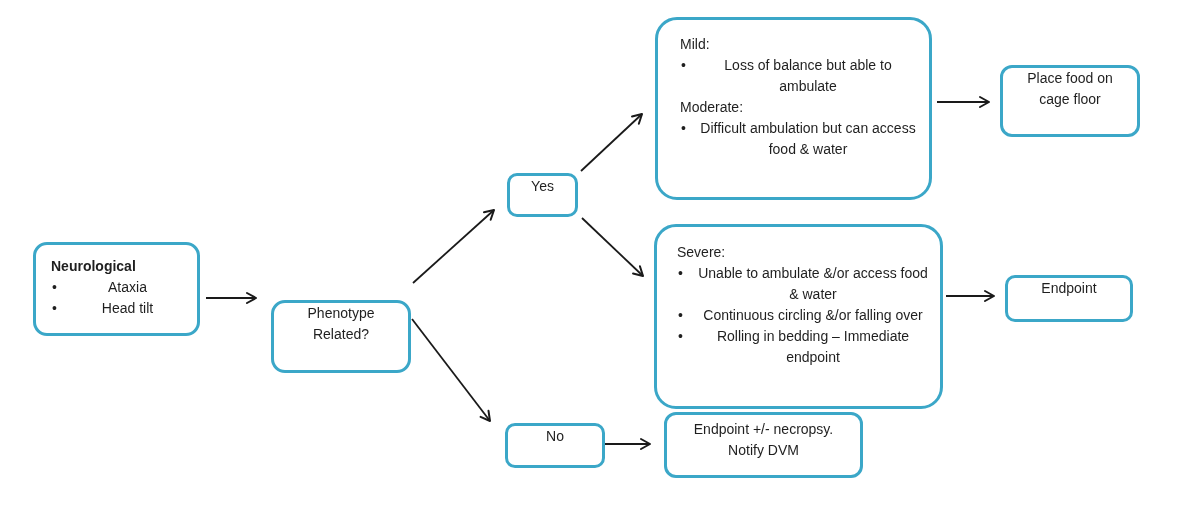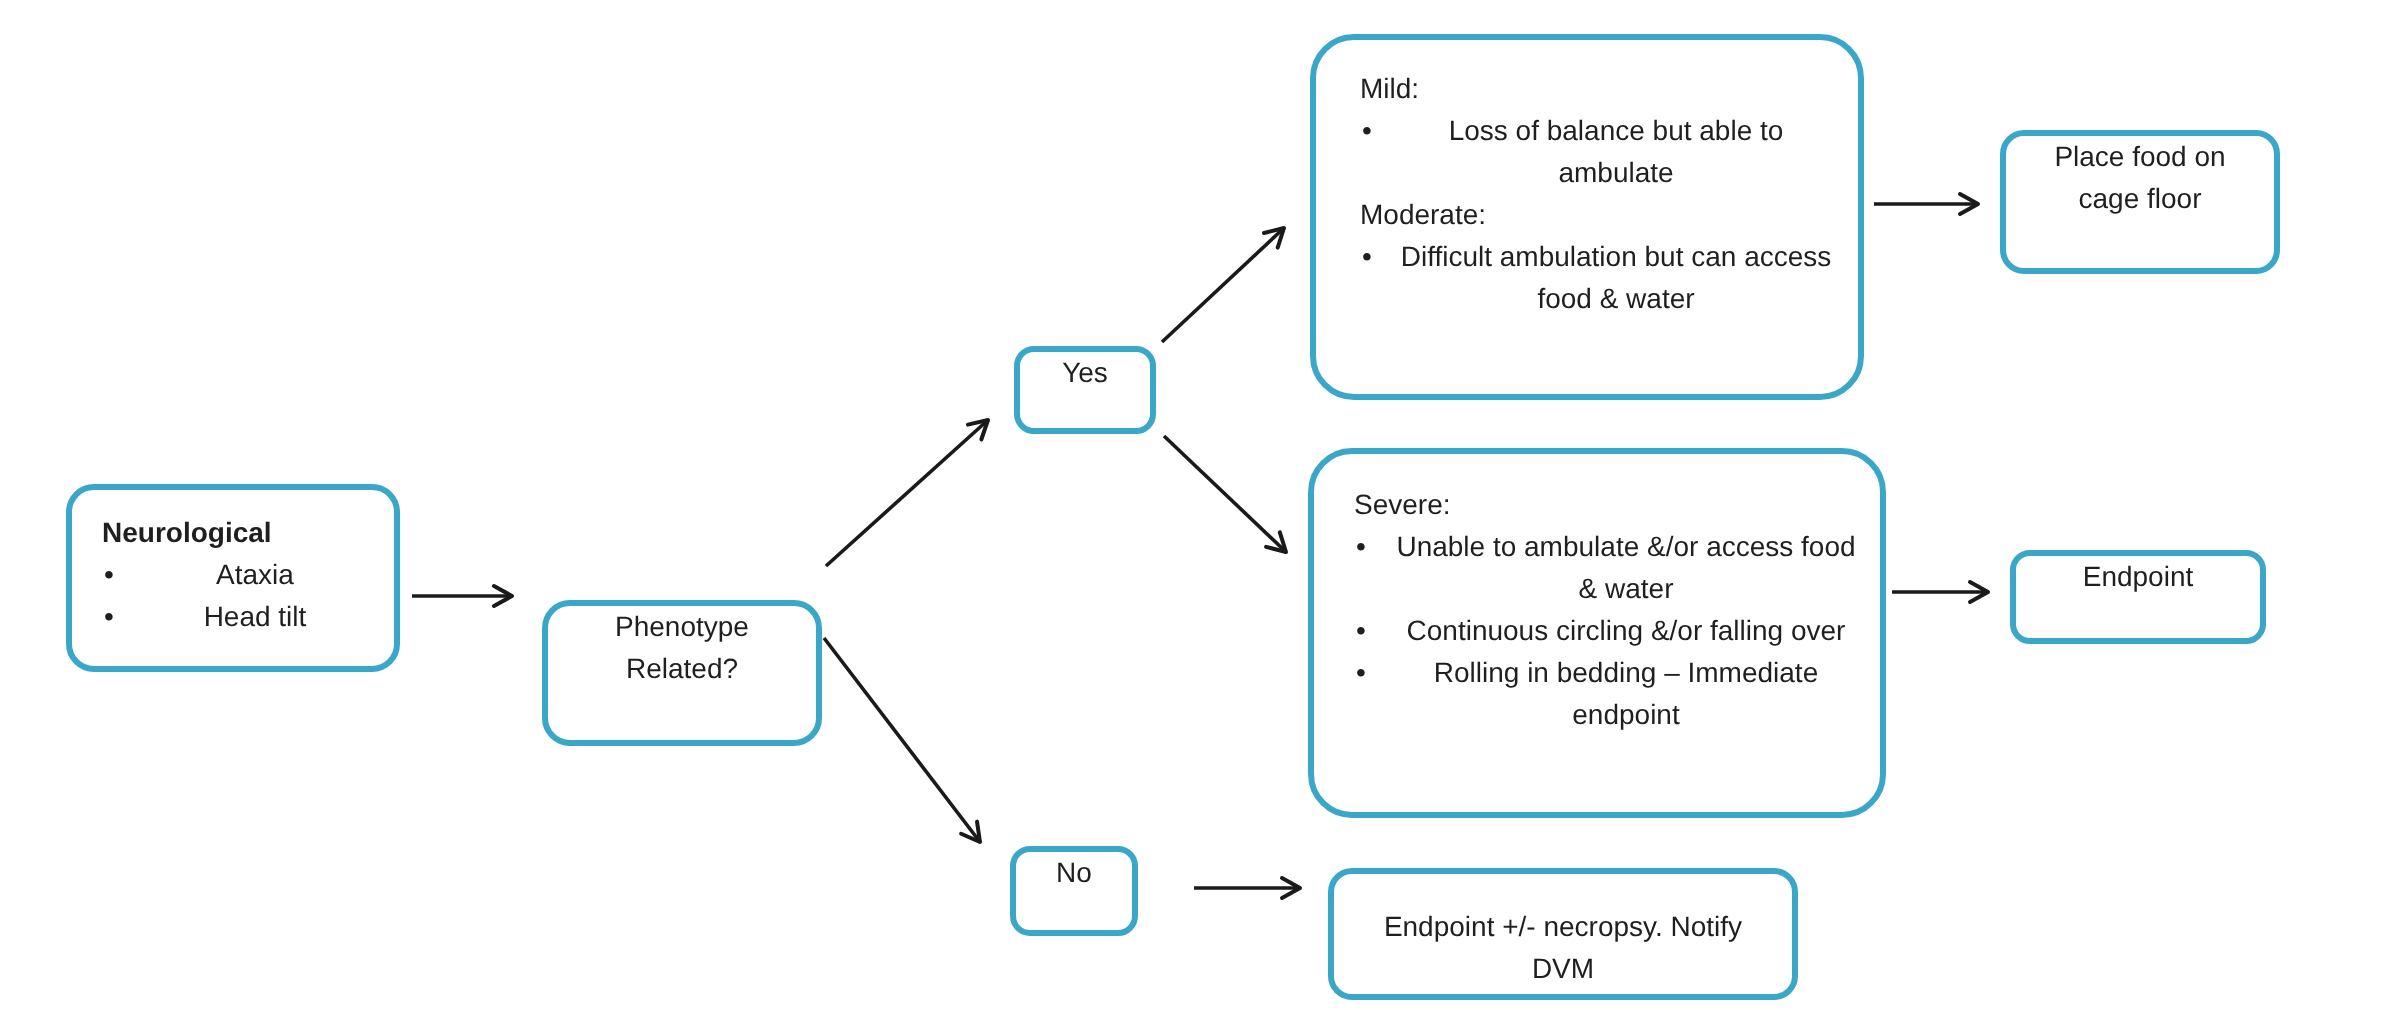--- a/index.html
+++ b/index.html
@@ -24,26 +24,26 @@
     box-sizing:border-box;
   }
   .center{
     display:flex;align-items:flex-start;justify-content:center;
     text-align:center;
   }
   
   #node-neurological{left:33px;top:242px;width:167px;height:94px;border-radius:14px;padding:11px 10px 0 15px;}
   #node-phenotype{left:271px;top:267px;width:140px;height:73px;border-radius:14px;padding:0 12px;margin-top:33px;}
   #node-yes{left:507px;top:173px;width:71px;height:44px;border-radius:10px;}
-  #node-no{left:505px;top:423px;width:64px;height:45px;border-radius:10px;}
+  #node-no{left:505px;top:423px;width:100px;height:45px;border-radius:10px;}
   #node-mild{left:655px;top:17px;width:277px;height:183px;border-radius:22px;padding:14px 10px 0 22px;}
   #node-severe{left:654px;top:212px;width:289px;height:185px;border-radius:22px;padding:15px 8px 0 20px;margin-top:12px;}
   #node-place-food{left:1000px;top:65px;width:140px;height:72px;border-radius:12px;padding:0 12px;}
   #node-endpoint{left:1005px;top:275px;width:128px;height:47px;border-radius:10px;}
-  #node-necropsy{left:664px;top:434px;width:235px;height:66px;border-radius:12px;padding:16px 8px;}
+  #node-necropsy{left:664px;top:412px;width:199px;height:66px;border-radius:12px;padding:4px 8px;}
 
   .node h3{margin:0;font-size:14px;font-weight:normal;line-height:21px;}
   #node-neurological h3{font-weight:bold;}
   ul.bullets{list-style:none;margin:0;padding:0;text-align:center;}
   ul.bullets li{
     position:relative;
     padding-left:17px;
     line-height:21px;
   }
   ul.bullets li::before{

